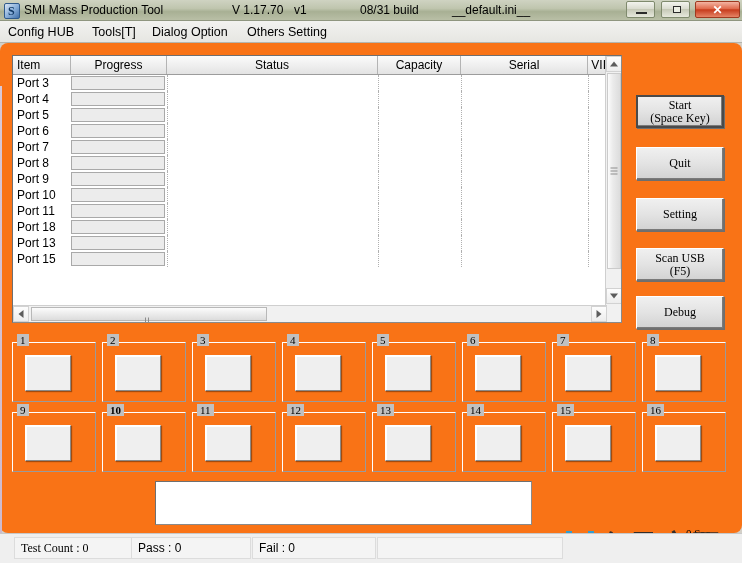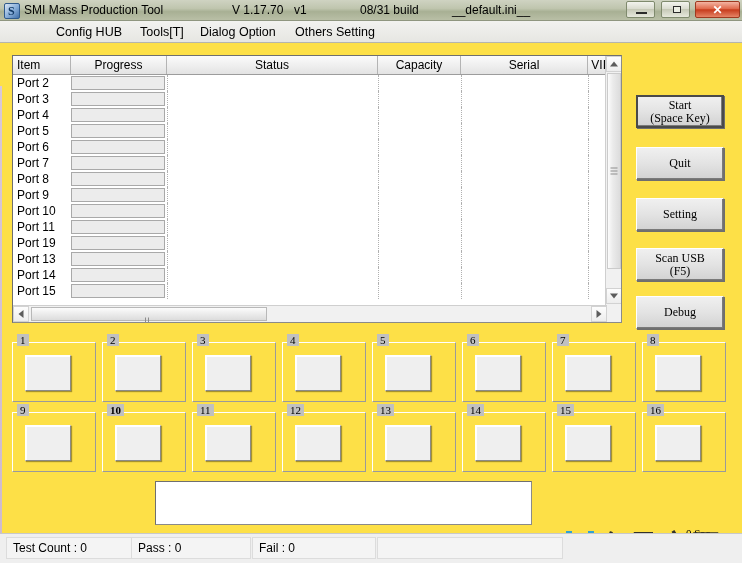--- a/index.html
+++ b/index.html
@@ -94,32 +94,32 @@
     border-bottom: 1px solid #b5b5ad;
     box-sizing: border-box;
   }
   .menu-item {
     position: absolute; top: 3px;
     font-size: 12.5px; color: #000;
     padding: 1px 4px;
     white-space: nowrap;
     font-family: "Liberation Sans", sans-serif;
     cursor: default;
-    margin-left: 48px;
   }
   #m0 { left: 4px; }
   #m1 { left: 88px; }
   #m2 { left: 148px; }
   #m3 { left: 243px; }
 
   
   .client {
     position: absolute; left: 0; top: 43px;
     width: 742px; height: 490px;
-    background: #fde047;
+    background: #f97316;
+    border-radius: 8px;
   }
 
   
   .listview {
     position: absolute; left: 12px; top: 12px;
     width: 610px; height: 268px;
     background: #ffffff;
     border: 1px solid #8a8a8a;
     border-top-color: #6f6f6f; border-left-color: #6f6f6f;
     box-sizing: border-box;
@@ -346,21 +346,21 @@
     border: 1px solid #dcdcdc;
     box-sizing: border-box;
     font-size: 12px; color: #000;
     line-height: 21px;
     padding-left: 6px;
     white-space: nowrap;
     font-family: "Liberation Sans", sans-serif;
     cursor: default;
     overflow: hidden;
   }
-  #sp0 { left: 6px;   width: 128px; }
+  #sp0 { left: 14px;   width: 128px; font-family: Liberation Serif, serif; }
   #sp1 { left: 131px; width: 120px; }
   #sp2 { left: 252px; width: 124px; }
   #sp3 { left: 377px; width: 186px; }
   .left-edge {
     position: absolute; left: 0; top: 43px;
     width: 2px; height: 490px;
     background: linear-gradient(to bottom,#d8c8d8,#cdb9cd);
   }
 </style>
 </head>
@@ -399,28 +399,20 @@
       <div class="lv-header" id="lv-header">
           <div class="hcell left" style="left: 0px; width: 58px;">Item</div>
           <div class="hcell" style="left: 58px; width: 96px;">Progress</div>
           <div class="hcell" style="left: 154px; width: 211px;">Status</div>
           <div class="hcell" style="left: 365px; width: 83px;">Capacity</div>
           <div class="hcell" style="left: 448px; width: 127px;">Serial</div>
           <div class="hcell" style="left: 575px; width: 19px; text-align: right;">VII</div>
         </div>
       <div class="lv-body" id="lv-body">
           <div class="lv-row">
-            <div class="cell-item">Port 2</div>
-            <div class="cell-prog"></div>
-            <div class="vdiv" style="left: 154px;"></div>
-            <div class="vdiv" style="left: 365px;"></div>
-            <div class="vdiv" style="left: 448px;"></div>
-            <div class="vdiv" style="left: 575px;"></div>
-          </div>
-          <div class="lv-row">
             <div class="cell-item">Port 3</div>
             <div class="cell-prog"></div>
             <div class="vdiv" style="left: 154px;"></div>
             <div class="vdiv" style="left: 365px;"></div>
             <div class="vdiv" style="left: 448px;"></div>
             <div class="vdiv" style="left: 575px;"></div>
           </div>
           <div class="lv-row">
             <div class="cell-item">Port 4</div>
             <div class="cell-prog"></div>
@@ -479,37 +471,29 @@
           </div>
           <div class="lv-row">
             <div class="cell-item">Port 11</div>
             <div class="cell-prog"></div>
             <div class="vdiv" style="left: 154px;"></div>
             <div class="vdiv" style="left: 365px;"></div>
             <div class="vdiv" style="left: 448px;"></div>
             <div class="vdiv" style="left: 575px;"></div>
           </div>
           <div class="lv-row">
-            <div class="cell-item">Port 19</div>
+            <div class="cell-item">Port 18</div>
             <div class="cell-prog"></div>
             <div class="vdiv" style="left: 154px;"></div>
             <div class="vdiv" style="left: 365px;"></div>
             <div class="vdiv" style="left: 448px;"></div>
             <div class="vdiv" style="left: 575px;"></div>
           </div>
           <div class="lv-row">
             <div class="cell-item">Port 13</div>
-            <div class="cell-prog"></div>
-            <div class="vdiv" style="left: 154px;"></div>
-            <div class="vdiv" style="left: 365px;"></div>
-            <div class="vdiv" style="left: 448px;"></div>
-            <div class="vdiv" style="left: 575px;"></div>
-          </div>
-          <div class="lv-row">
-            <div class="cell-item">Port 14</div>
             <div class="cell-prog"></div>
             <div class="vdiv" style="left: 154px;"></div>
             <div class="vdiv" style="left: 365px;"></div>
             <div class="vdiv" style="left: 448px;"></div>
             <div class="vdiv" style="left: 575px;"></div>
           </div>
           <div class="lv-row">
             <div class="cell-item">Port 15</div>
             <div class="cell-prog"></div>
             <div class="vdiv" style="left: 154px;"></div>

